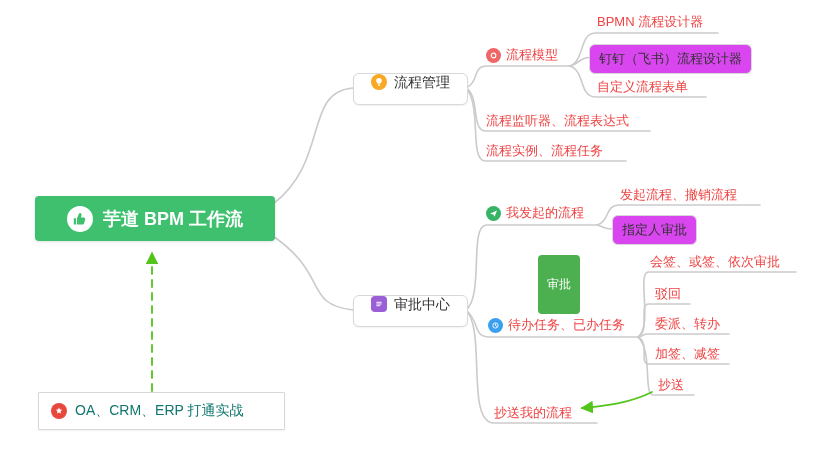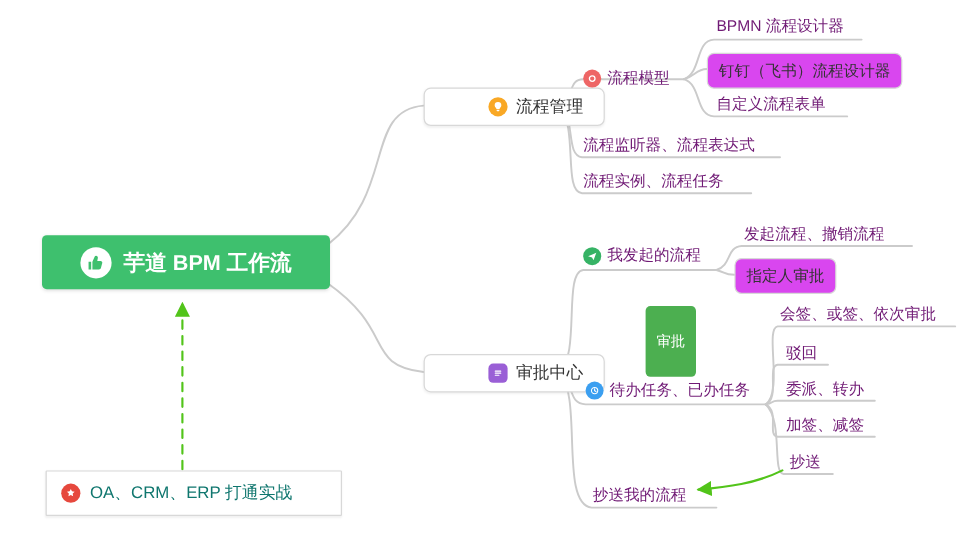--- a/index.html
+++ b/index.html
@@ -5,29 +5,29 @@
   html,body{margin:0;padding:0;background:#fff;}
   body{font-family:"Liberation Sans","DejaVu Sans",sans-serif;}
   .canvas{position:relative;width:814px;height:453px;background:#fff;overflow:hidden;}
   .wires-svg{position:absolute;left:0;top:0;}
   .node{box-sizing:border-box;}
   #root-node{position:absolute;left:35px;top:196px;width:240px;height:45px;background:#3ec06e;
     border-radius:4px;display:flex;align-items:center;justify-content:center;gap:10px;color:#fff;
     font-size:18px;font-weight:bold;white-space:nowrap;box-shadow:0 1px 3px rgba(0,0,0,.12);}
   .icon-circle{width:26px;height:26px;background:#fff;border-radius:50%;display:flex;
     align-items:center;justify-content:center;flex:none;}
-  .branch{position:absolute;display:flex;align-items:center;justify-content:center;gap:7px;
+  .branch{position:absolute;display:flex;justify-content:center;gap:7px;
     font-size:14px;color:#333;border:1px solid #d8d8d8;border-radius:6px;background:#fff;
-    white-space:nowrap;box-shadow:0 1px 2px rgba(0,0,0,.06);padding-left:36px;}
+    white-space:nowrap;box-shadow:0 1px 2px rgba(0,0,0,.06);}
   #process-mgmt-node{left:353px;top:73px;width:113px;height:30px;}
   #approval-center-node{left:353px;top:295px;width:113px;height:30px;}
   #oa-node{position:absolute;left:38px;top:392px;width:233px;height:36px;display:flex;align-items:center;
     gap:8px;padding-left:12px;font-size:14px;color:#0f766e;border:1px solid #d8d8d8;border-radius:1px;
     background:#fff;white-space:nowrap;box-shadow:0 1px 2px rgba(0,0,0,.06);}
-  .leaf{position:absolute;display:flex;align-items:center;gap:5px;font-size:13px;color:#701a75;
+  .leaf{position:absolute;display:flex;align-items:center;gap:5px;font-size:13px;color:#ef4444;
     height:18px;white-space:nowrap;}
   .boxleaf{position:absolute;display:flex;align-items:center;font-size:13px;color:#333;
     border:1px solid #d8d8d8;border-radius:6px;background:#d946ef;padding:5px 9px;white-space:nowrap;}
   #dingtalk-node{left:589px;top:44px;}
   #assigned-node{left:612px;top:215px;}
   #approval-tag{position:absolute;left:538px;top:255px;background:#4caf50;color:#fff;font-size:12px;
     padding:21px 9px;border-radius:4px;white-space:nowrap;}
   .circle-icon{width:16px;height:16px;border-radius:50%;display:flex;align-items:center;
     justify-content:center;flex:none;}
   .circle-icon.sm{width:15px;height:15px;}
@@ -91,21 +91,21 @@
 
   <div class="branch" id="process-mgmt-node">
     <span class="circle-icon c-orange">
       <svg width="12" height="12" viewBox="0 0 16 16">
           <path fill="#fff" d="M8 2.6a3.7 3.7 0 0 1 3.7 3.7c0 1.3-.66 2.04-1.26 2.7-.4.45-.64.9-.64 1.4H6.2c0-.5-.24-.95-.64-1.4C4.96 8.34 4.3 7.6 4.3 6.3A3.7 3.7 0 0 1 8 2.6zM6.5 11.3h3v.9a.7.7 0 0 1-.7.7H7.2a.7.7 0 0 1-.7-.7z"></path>
         </svg>
     </span>
     <span>流程管理</span>
   </div>
 
-  <div class="leaf" style="left:486px;top:56px;font-family:Liberation Mono, monospace;">
+  <div class="leaf" style="left:486px;top:46px;font-family:Liberation Mono, monospace;">
     <span class="circle-icon sm c-red">
       <svg width="11" height="11" viewBox="0 0 16 16">
           <circle cx="8" cy="8" r="3.4" fill="none" stroke="#fff" stroke-width="1.6"></circle>
         </svg>
     </span>
     <span>流程模型</span>
   </div>
 
   <div class="leaf" style="left:597px;top:13px;">
     <span>BPMN 流程设计器</span>

